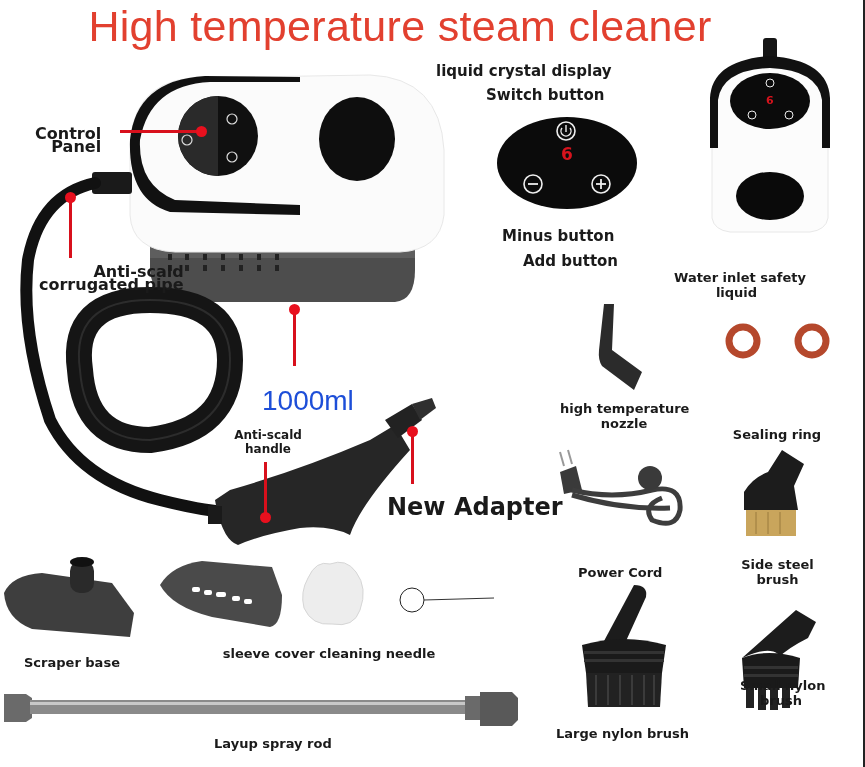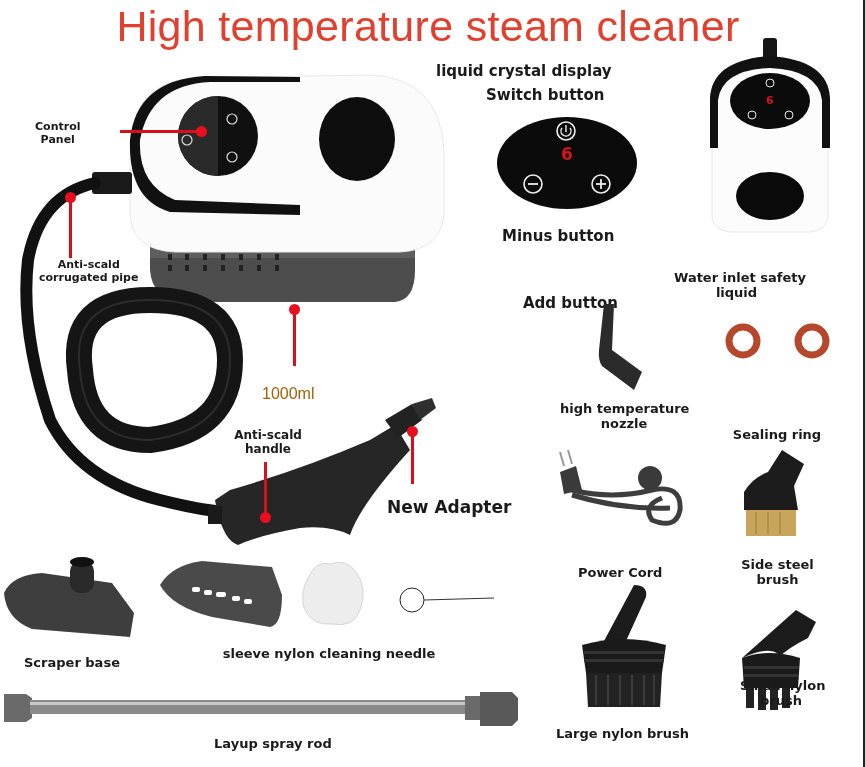--- a/index.html
+++ b/index.html
@@ -1,23 +1,23 @@
 <!DOCTYPE html>
 <html><head>
 <meta charset="utf-8">
 <style>
   html, body { margin:0; padding:0; background:#ffffff; }
   body { width:865px; height:767px; position:relative; overflow:hidden; font-family:"DejaVu Sans", sans-serif; color:#1a1a1a; }
   .abs { position:absolute; }
-  .title { left:0; top:0; width:800px; text-align:center; font-family:"Liberation Sans", sans-serif; font-size:43px; color:#e2402f; line-height:52px; letter-spacing:0.3px;margin-left:28px; }
+  .title { left:0; top:0; width:800px; text-align:center; font-family:"Liberation Sans", sans-serif; font-size:43px; color:#e2402f; line-height:52px; letter-spacing:0.3px; }
   .lbl { position:absolute; font-weight:bold; font-size:13px; line-height:15px; color:#1a1a1a; text-align:center; white-space:nowrap; }
-  .lbl.sm { font-size:11px; line-height:13px; text-align:center; }
+  .lbl.sm { font-size:16px; line-height:13px; text-align:right;margin-top:7px; }
   .lbl.md { font-size:15px; line-height:18px; }
-  .lbl.lg { font-size:17px; line-height:24px; }
-  .cap { position:absolute; font-family:"Liberation Sans", sans-serif; font-size:16px; color:#a16207; }
+  .lbl.lg { font-size:24px; line-height:24px; }
+  .cap { position:absolute; font-family:"Liberation Sans", sans-serif; font-size:28px; color:#1d4ed8; }
   .leader { position:absolute; background:#d8101c; }
   .dot { position:absolute; width:11px; height:11px; border-radius:50%; background:#e8101e; }
   svg { position:absolute; overflow:visible; }
   .right-edge { right:0; top:0; width:2px; height:767px; background:#222; }
 </style>
 </head>
 <body>
 
 <div class="abs title">High temperature steam cleaner</div>
 
@@ -113,21 +113,21 @@
   </g>
   <g>
     <circle cx="105" cy="69" r="9" fill="none" stroke="#eee" stroke-width="1.6"></circle>
     <line x1="100" y1="69" x2="110" y2="69" stroke="#eee" stroke-width="1.8"></line>
     <line x1="105" y1="64" x2="105" y2="74" stroke="#eee" stroke-width="1.8"></line>
   </g>
 </svg>
 <div class="abs" style="left:561px;top:144px;color:#d7131d;font-weight:bold;font-size:17px;">6</div>
 
 <div class="lbl md" style="left:502px;top:227px;">Minus button</div>
-<div class="lbl md" style="left:523px;top:252px;margin-top:42px;">Add button</div>
+<div class="lbl md" style="left:523px;top:252px;">Add button</div>
 
 <svg width="140" height="200" style="left:700px;top:38px;">
   <rect x="63" y="0" width="14" height="22" rx="3" fill="#151515"></rect>
   <path d="M12 70 Q12 22 70 20 Q128 22 128 70 L128 180 Q126 192 110 194 L30 194 Q14 192 12 180 Z" fill="#fcfcfc" stroke="#e8e8e8"></path>
   <path d="M10 110 L10 60 Q12 22 70 18 Q128 22 130 60 L130 110 L122 110 L122 62 Q118 32 70 30 Q22 32 18 62 L18 110 Z" fill="#111"></path>
   <ellipse cx="70" cy="63" rx="40" ry="28" fill="#0b0b0b"></ellipse>
   <circle cx="70" cy="45" r="4" fill="none" stroke="#eee" stroke-width="1"></circle>
   <circle cx="52" cy="77" r="4" fill="none" stroke="#eee" stroke-width="1"></circle>
   <circle cx="89" cy="77" r="4" fill="none" stroke="#eee" stroke-width="1"></circle>
   <text x="66" y="66" font-size="11" fill="#d7131d" font-weight="bold" font-family="DejaVu Sans, sans-serif">6</text>
@@ -192,21 +192,21 @@
 
 <svg width="70" height="75" style="left:298px;top:558px;">
   <path d="M10 20 Q18 2 32 6 Q48 0 58 14 Q70 30 62 52 Q56 70 34 66 Q14 68 6 50 Q2 34 10 20 Z" fill="#ededed" stroke="#d6d6d6"></path>
 </svg>
 
 <svg width="100" height="30" style="left:398px;top:586px;">
   <circle cx="14" cy="14" r="12" fill="none" stroke="#222" stroke-width="1"></circle>
   <line x1="26" y1="14" x2="96" y2="12" stroke="#333" stroke-width="1"></line>
 </svg>
 <div class="lbl" style="left:218px;top:646px;width:222px;">
-  <div>sleeve nylon cleaning needle</div>
+  <div>sleeve cover cleaning needle</div>
 </div>
 
 <svg width="540" height="40" style="left:0px;top:688px;">
   <path d="M4 6 L26 6 L32 10 L32 30 L26 34 L4 34 Z" fill="#6a6a6a"></path>
   <rect x="30" y="12" width="440" height="14" fill="#8a8a8a"></rect>
   <rect x="30" y="14" width="440" height="3" fill="#c8c8c8"></rect>
   <rect x="465" y="8" width="18" height="24" fill="#6a6a6a"></rect>
   <path d="M480 4 L512 4 L518 10 L518 32 L512 38 L480 38 Z" fill="#595959"></path>
 </svg>
 <div class="lbl" style="left:214px;top:736px;width:108px;">Layup spray rod</div>

